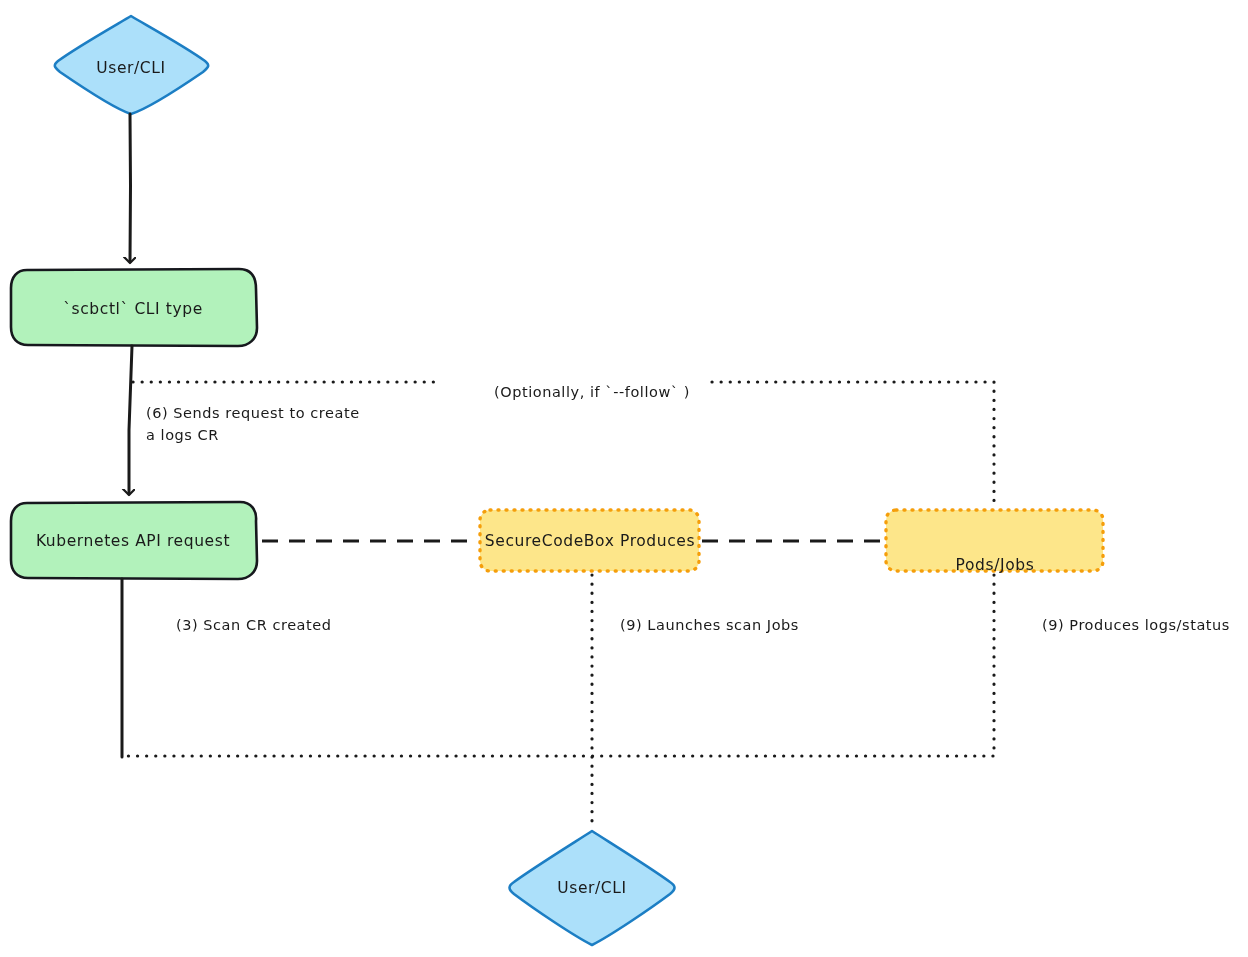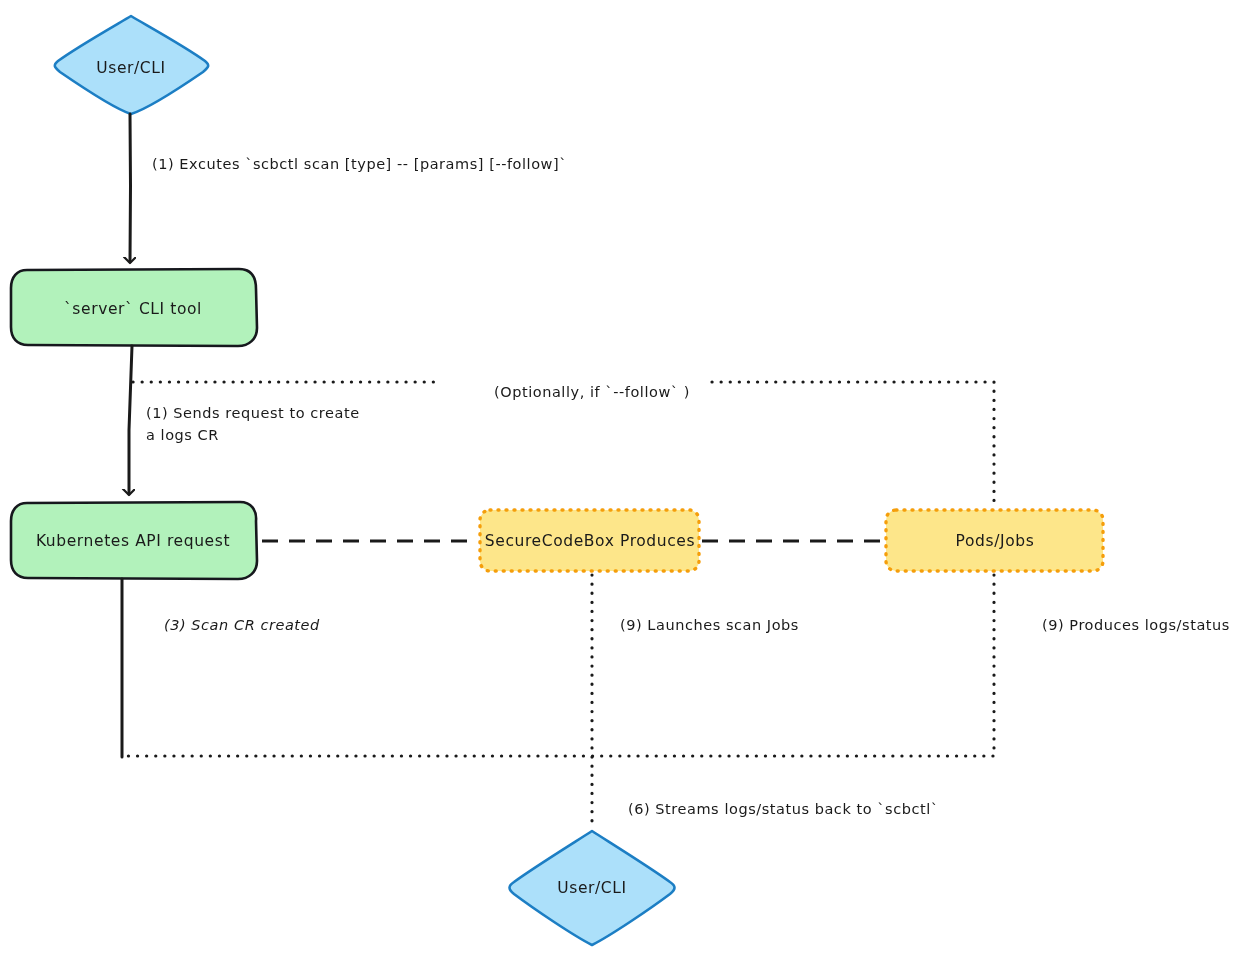--- a/index.html
+++ b/index.html
@@ -131,39 +131,37 @@
 
     <path d="M 592 575 L 592 828" fill="none" stroke="#1a1a1a" stroke-width="3.2" stroke-dasharray="0.1 9" stroke-linecap="round"></path>
 
     <path d="M 994 575 L 994 756 L 124 756" fill="none" stroke="#1a1a1a" stroke-width="3.2" stroke-dasharray="0.1 9" stroke-linecap="round"></path>
 
     <path d="M 122 579 L 122 757" fill="none" stroke="#1a1a1a" stroke-width="3" stroke-linecap="round"></path>
   </svg>
 
   <div class="node-label hand" style="left:131px; top:68px;">User/CLI</div>
 
-  <div class="node-label hand" style="left:133px; top:309px;">`server` CLI tool</div>
+  <div class="node-label hand" style="left:133px; top:309px;">`scbctl` CLI type</div>
 
   <div class="node-label hand" style="left:133px; top:541px;">Kubernetes API request</div>
 
   <div class="node-label hand" style="left:590px; top:541px;">SecureCodeBox Produces</div>
 
-  <div class="node-label hand" style="left:995px; top:541px;">Pods/Jobs</div>
+  <div class="node-label hand" style="left:995px; top:565px;">Pods/Jobs</div>
 
   <div class="node-label hand" style="left:592px; top:888px;">User/CLI</div>
 
-  <div class="edge-label hand" style="left:152px; top:153px;">(1) Excutes `scbctl scan [type] -- [params] [--follow]`</div>
 
-  <div class="edge-label hand" style="left:146px; top:402px;">(1) Sends request to create</div>
+  <div class="edge-label hand" style="left:146px; top:402px;">(6) Sends request to create</div>
 
   <div class="edge-label hand" style="left:146px; top:424px;">a logs CR</div>
 
   <div class="edge-label hand center" style="left:580px; top:392px;">(Optionally, if `--follow` )</div>
 
-  <div class="edge-label hand" style="left:164px; top:614px;font-style:italic;">(3) Scan CR created</div>
+  <div class="edge-label hand" style="left:176px; top:614px;">(3) Scan CR created</div>
 
   <div class="edge-label hand" style="left:620px; top:614px;">(9) Launches scan Jobs</div>
 
   <div class="edge-label hand" style="left:1042px; top:614px;">(9) Produces logs/status</div>
 
-  <div class="edge-label hand" style="left:628px; top:798px;">(6) Streams logs/status back to `scbctl`</div>
 
 </div>
 
 </body></html>

